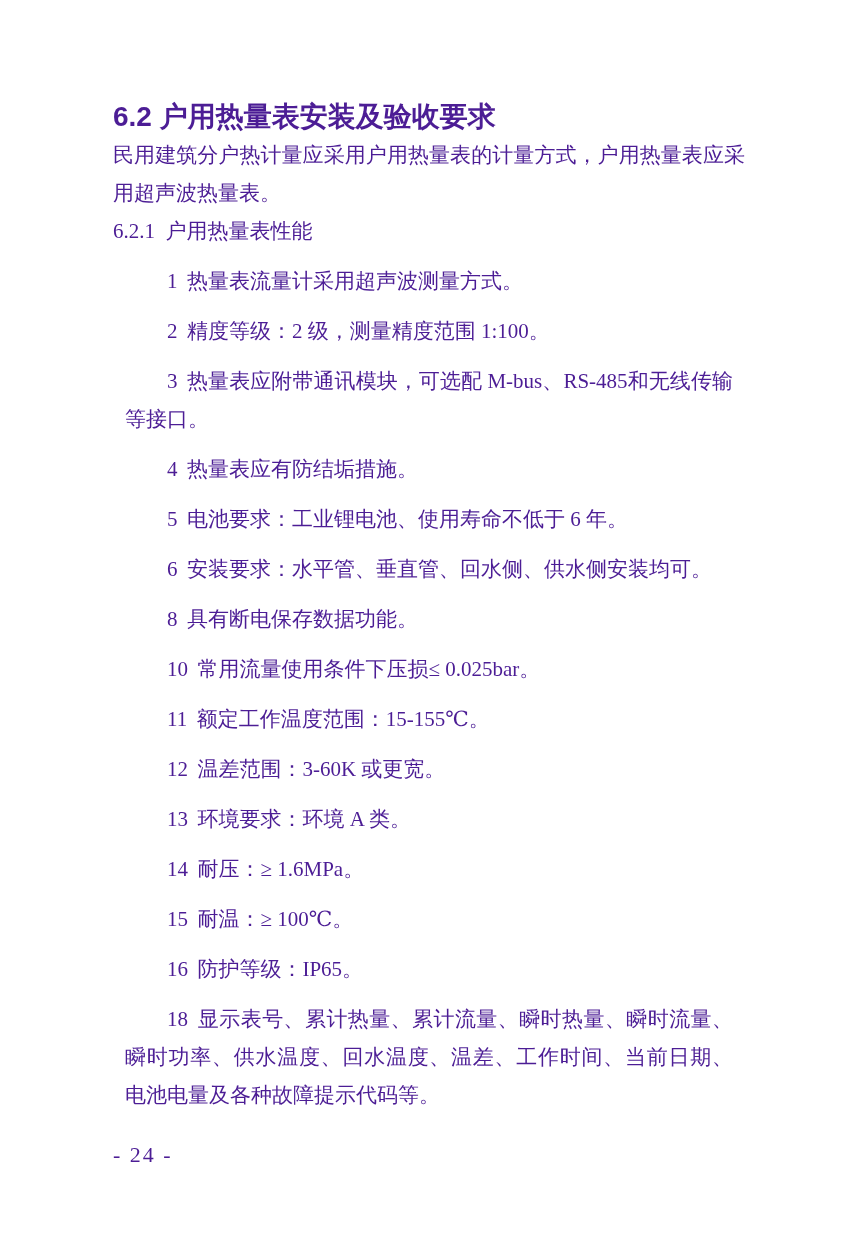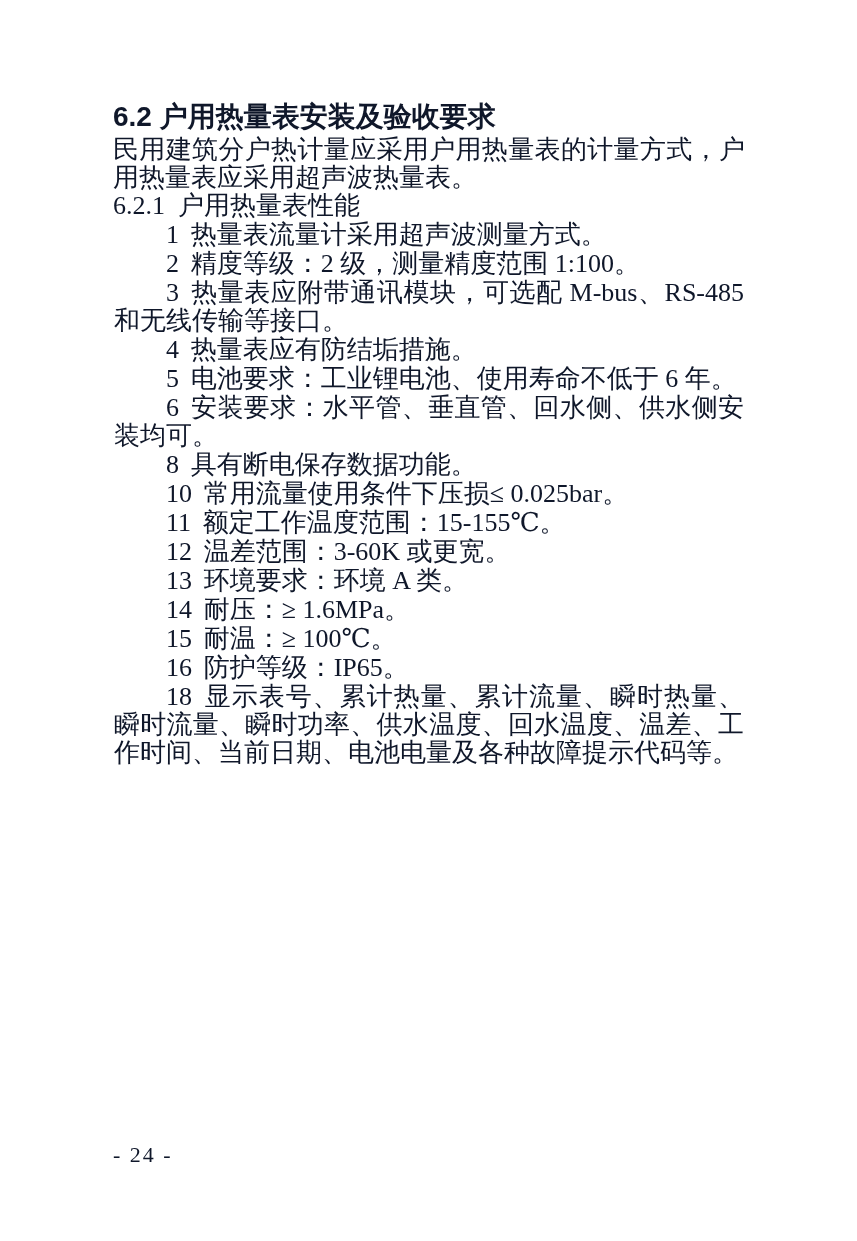--- a/index.html
+++ b/index.html
@@ -6,52 +6,52 @@
     margin: 0;
     padding: 0;
     background: #ffffff;
   }
   .page {
     position: relative;
     width: 857px;
     height: 1241px;
     margin: 0 auto;
     background: #ffffff;
-    color: #0f172a;
+    color: #4c1d95;
     box-sizing: border-box;
     padding: 98px 112px 0 113px;
     font-family: "Liberation Serif", "DejaVu Serif", serif;
     overflow: hidden;
   }
   .section-heading {
     margin: 0;
     font-family: "Liberation Sans", "DejaVu Sans", sans-serif;
     font-weight: 700;
     font-size: 28px;
     line-height: 38px;
     white-space: nowrap;
   }
   .body-text {
-    font-size: 26px;
-    line-height: 28px;
+    font-size: 21px;
+    line-height: 38px;
   }
   .para {
     margin: 0;
     text-align: justify;
   }
   .subsection {
     margin: 0;
     white-space: nowrap;
   }
   .subsection .sub-num {
     margin-right: 0.5em;
     text-align: right;
   }
   .clause {
-    margin: 1px;
+    margin: 12px;
     text-align: justify;
     text-indent: 2em;
   }
   .clause .num {
     margin-right: 0.45em;
   }
   .page-number {
     position: absolute;
     left: 113px;
     top: 1124px;

